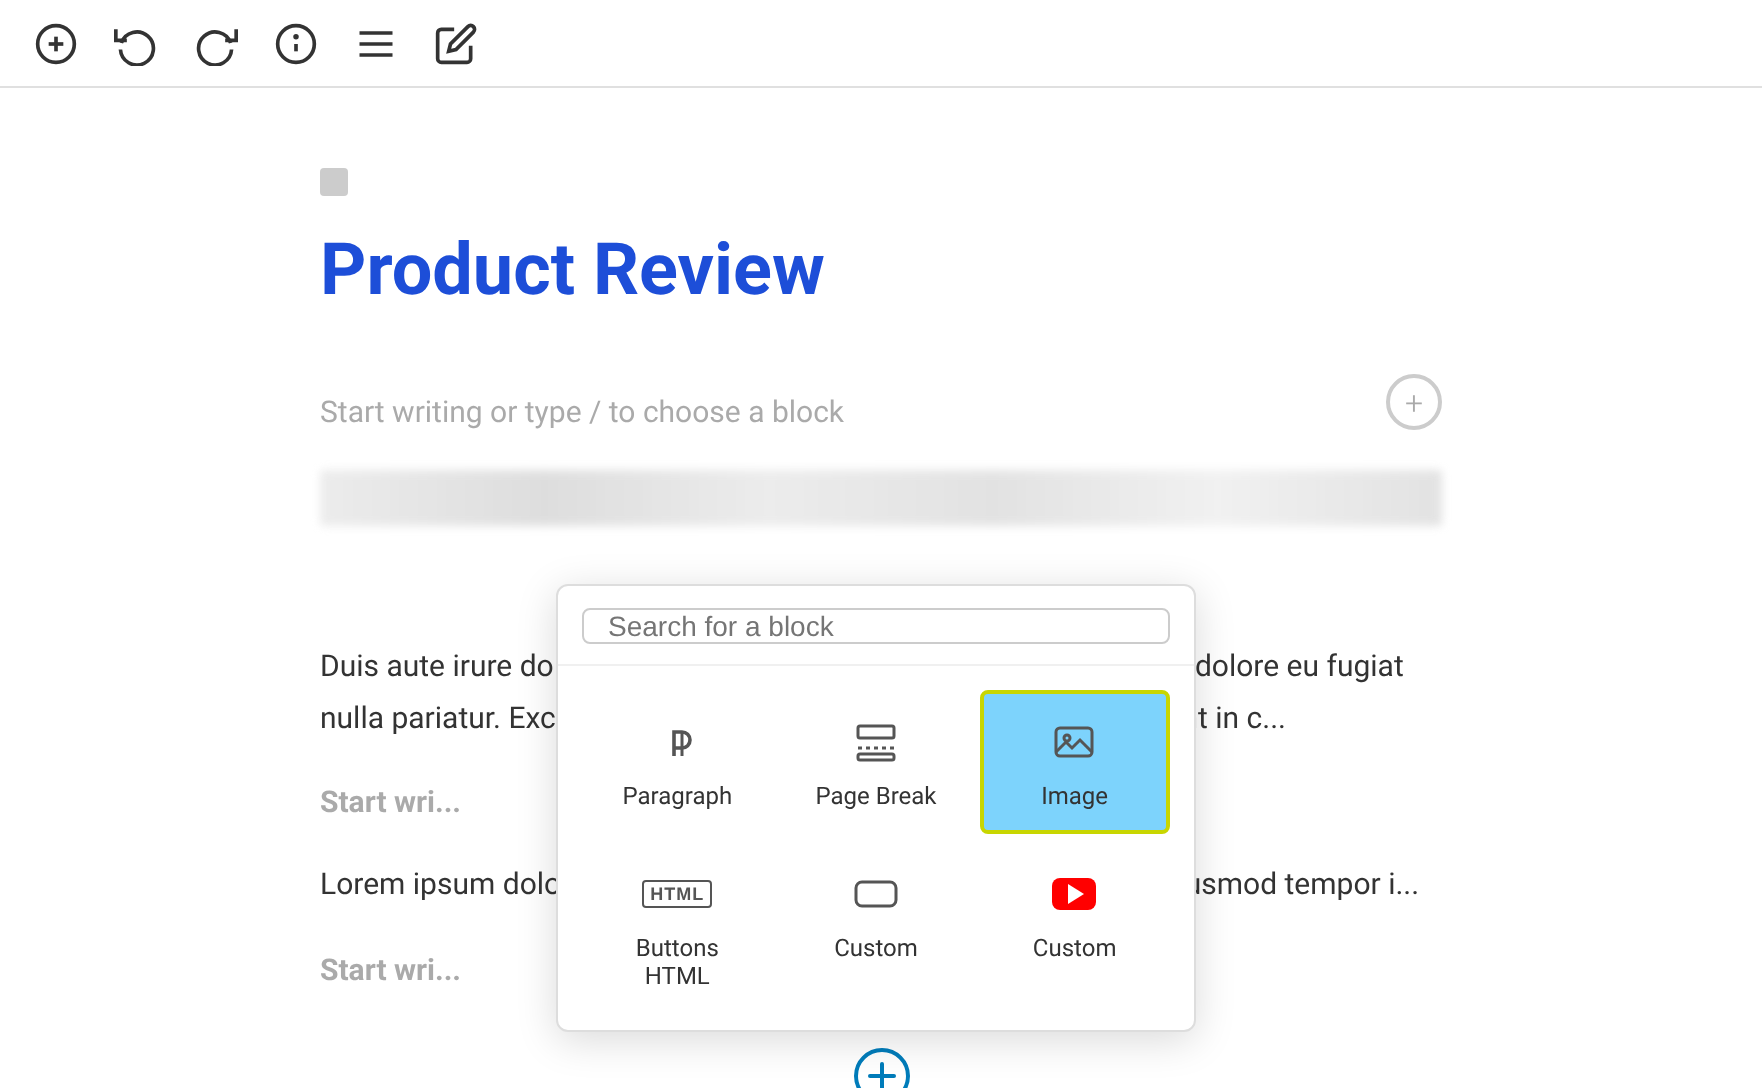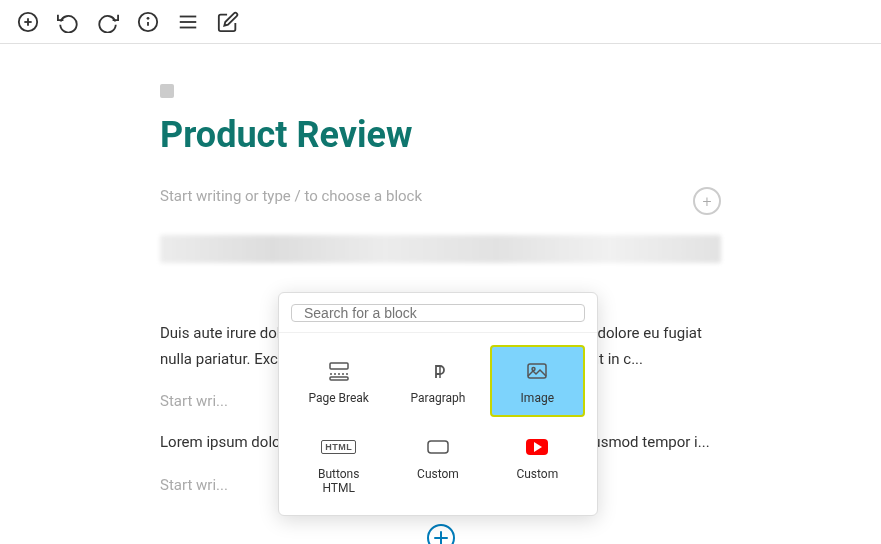--- a/index.html
+++ b/index.html
@@ -45,31 +45,31 @@
       width: 14px;
       height: 14px;
       background: #ccc;
       margin-bottom: 16px;
       border-radius: 2px;
     }
 
     .post-title {
       font-size: 36px;
       font-weight: 700;
-      color: #0f766e;
+      color: #1d4ed8;
       margin-bottom: 30px;
       line-height: 1.2;
     }
 
     .block-placeholder {
       color: #aaa;
       font-size: 15px;
       margin-bottom: 20px;
       display: flex;
-      align-items: flex-start;
+      align-items: flex-end;
       justify-content: space-between;
       gap: 46px;
     }
 
     .add-block-btn {
       width: 28px;
       height: 28px;
       border: 2px solid #ccc;
       border-radius: 50%;
       display: flex;
@@ -86,20 +86,21 @@
       color: #333;
       font-size: 15px;
       line-height: 1.7;
       margin-bottom: 20px;
     }
 
     .start-writing {
       color: #aaa;
       font-size: 15px;
       margin-bottom: 20px;
+      font-weight: bold;
     }
 
     
     .block-picker {
       position: absolute;
       top: 248px;
       left: 278px;
       width: 320px;
       background: white;
       border: 1px solid #ddd;
@@ -335,36 +336,36 @@
   <div class="block-picker">
     <div class="block-picker-search">
       <input type="text" placeholder="Search for a block" style="">
     </div>
     <div class="block-picker-section">
       <div class="block-grid">
 
         <div class="block-item">
           <div class="block-icon">
             <svg width="22" height="22" viewBox="0 0 22 22" fill="none" stroke="#555" stroke-width="1.5">
+              <path d="M9 18V6h4a4 4 0 0 1 0 8H9" stroke-width="1.8"></path>
+              <line x1="13" y1="18" x2="13" y2="6"></line>
+            </svg>
+          </div>
+          <span class="block-label">Paragraph</span>
+        </div>
+
+        <div class="block-item">
+          <div class="block-icon">
+            <svg width="22" height="22" viewBox="0 0 22 22" fill="none" stroke="#555" stroke-width="1.5">
               <rect x="2" y="3" width="18" height="6" rx="1"></rect>
               <line x1="2" y1="14" x2="20" y2="14" stroke-dasharray="2,2"></line>
               <rect x="2" y="17" width="18" height="3" rx="1"></rect>
             </svg>
           </div>
           <span class="block-label">Page Break</span>
-        </div>
-
-        <div class="block-item">
-          <div class="block-icon">
-            <svg width="22" height="22" viewBox="0 0 22 22" fill="none" stroke="#555" stroke-width="1.5">
-              <path d="M9 18V6h4a4 4 0 0 1 0 8H9" stroke-width="1.8"></path>
-              <line x1="13" y1="18" x2="13" y2="6"></line>
-            </svg>
-          </div>
-          <span class="block-label">Paragraph</span>
         </div>
 
         <div class="block-item selected">
           <div class="block-icon">
             <svg width="22" height="22" viewBox="0 0 22 22" fill="none" stroke="#555" stroke-width="1.5">
               <rect x="2" y="4" width="18" height="14" rx="2"></rect>
               <circle cx="7.5" cy="9" r="1.5"></circle>
               <polyline points="2,16 7,11 10,14 14,10 20,16"></polyline>
             </svg>
           </div>

